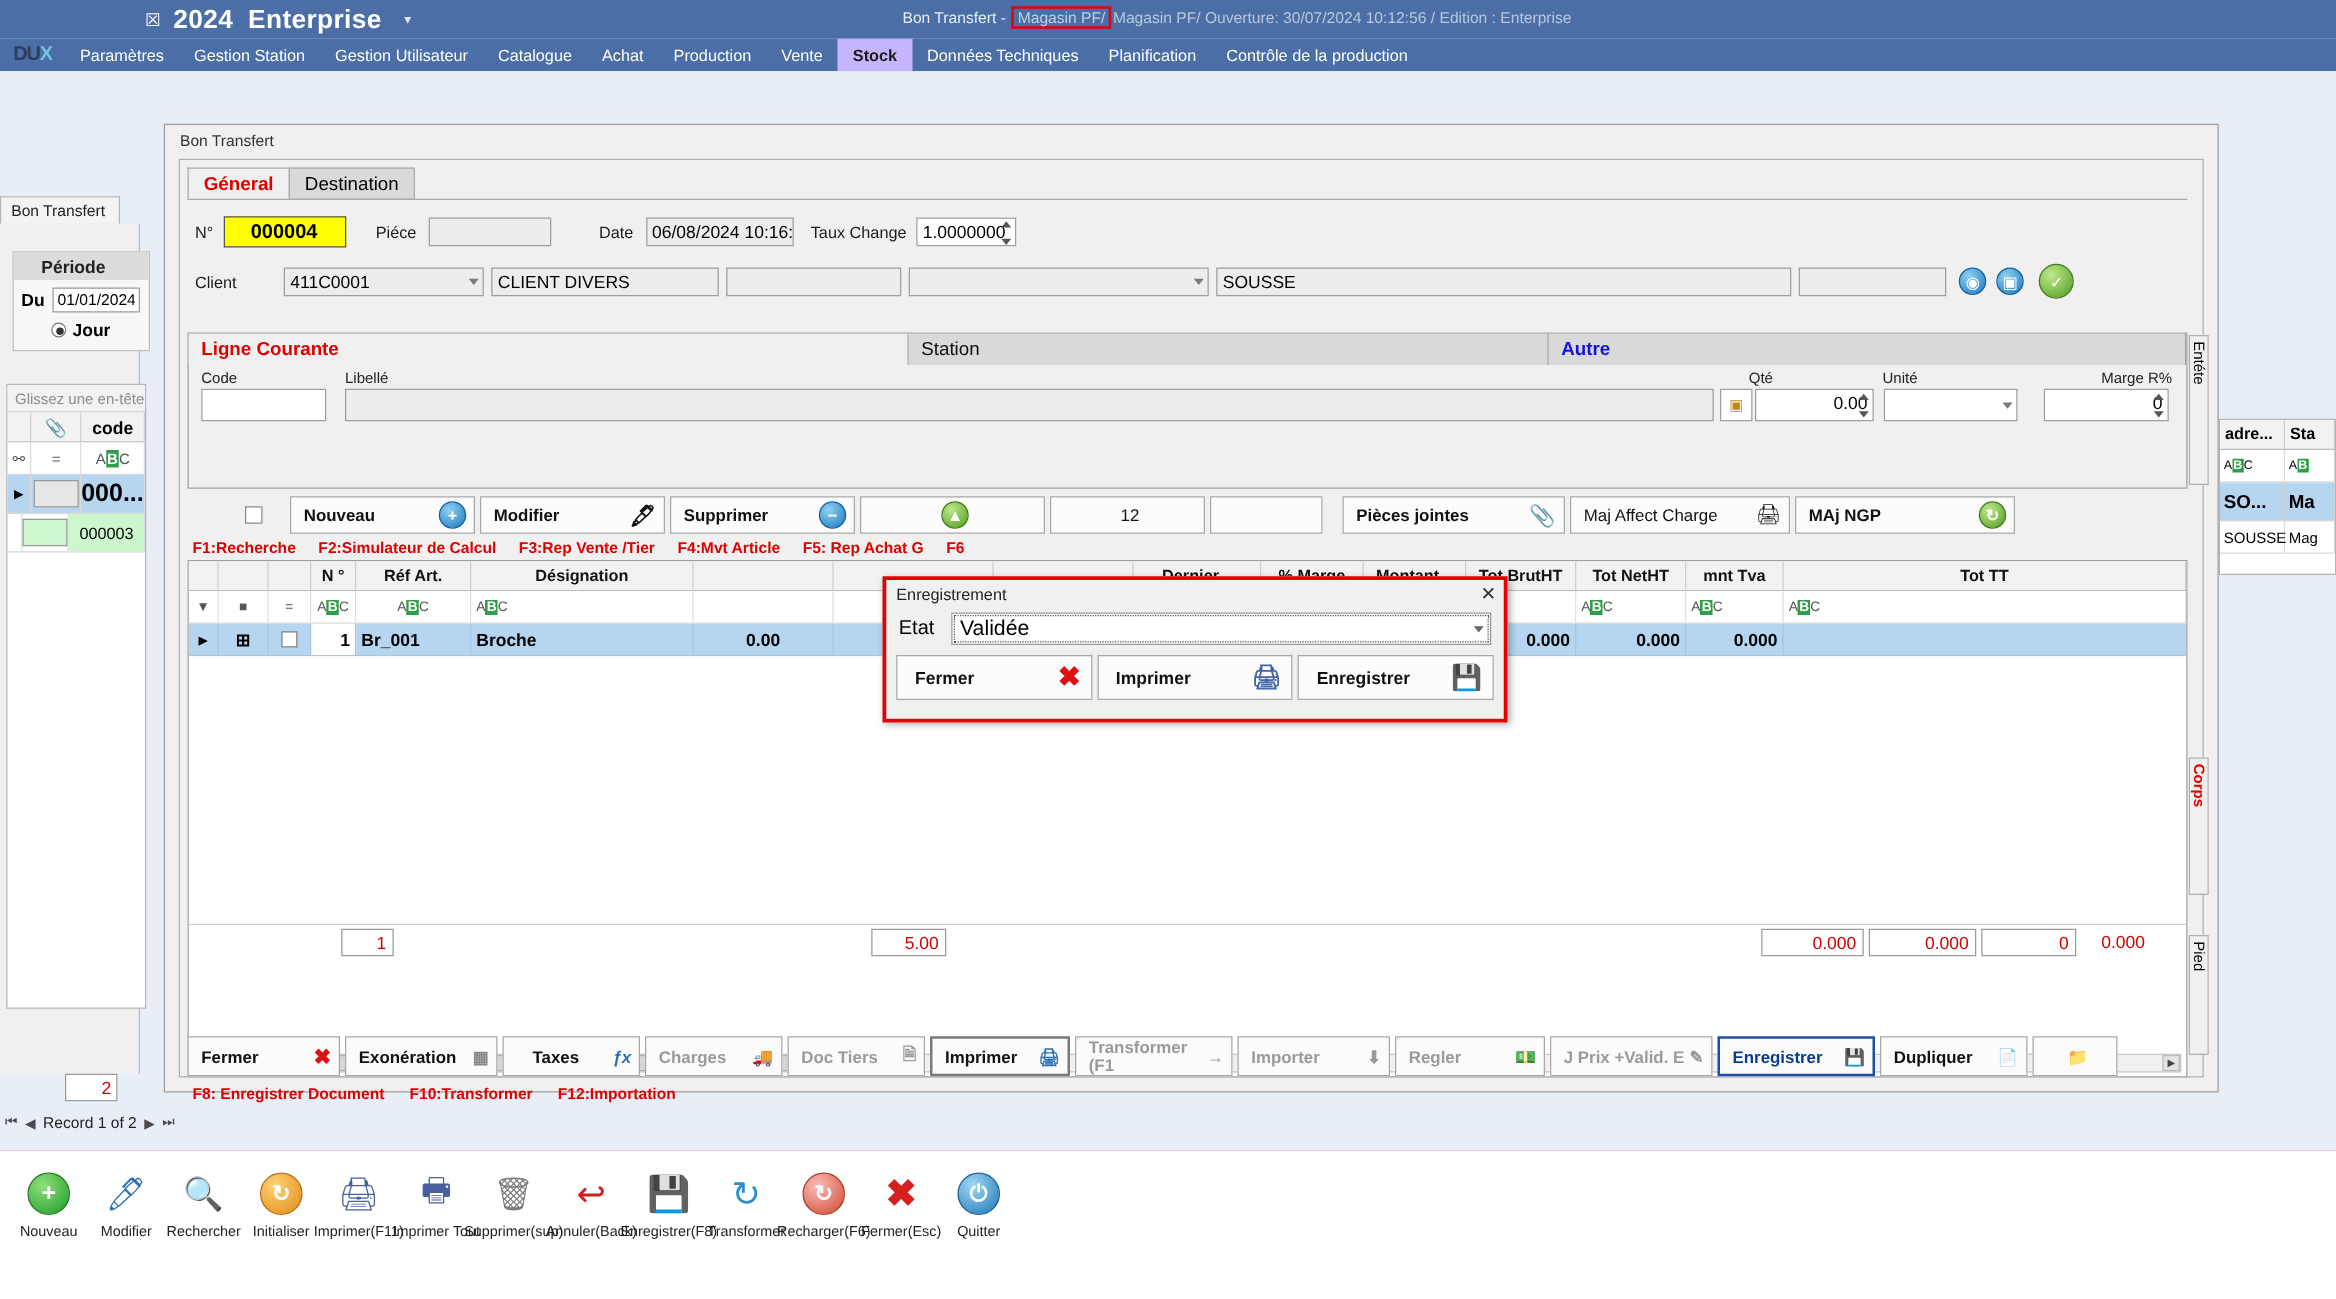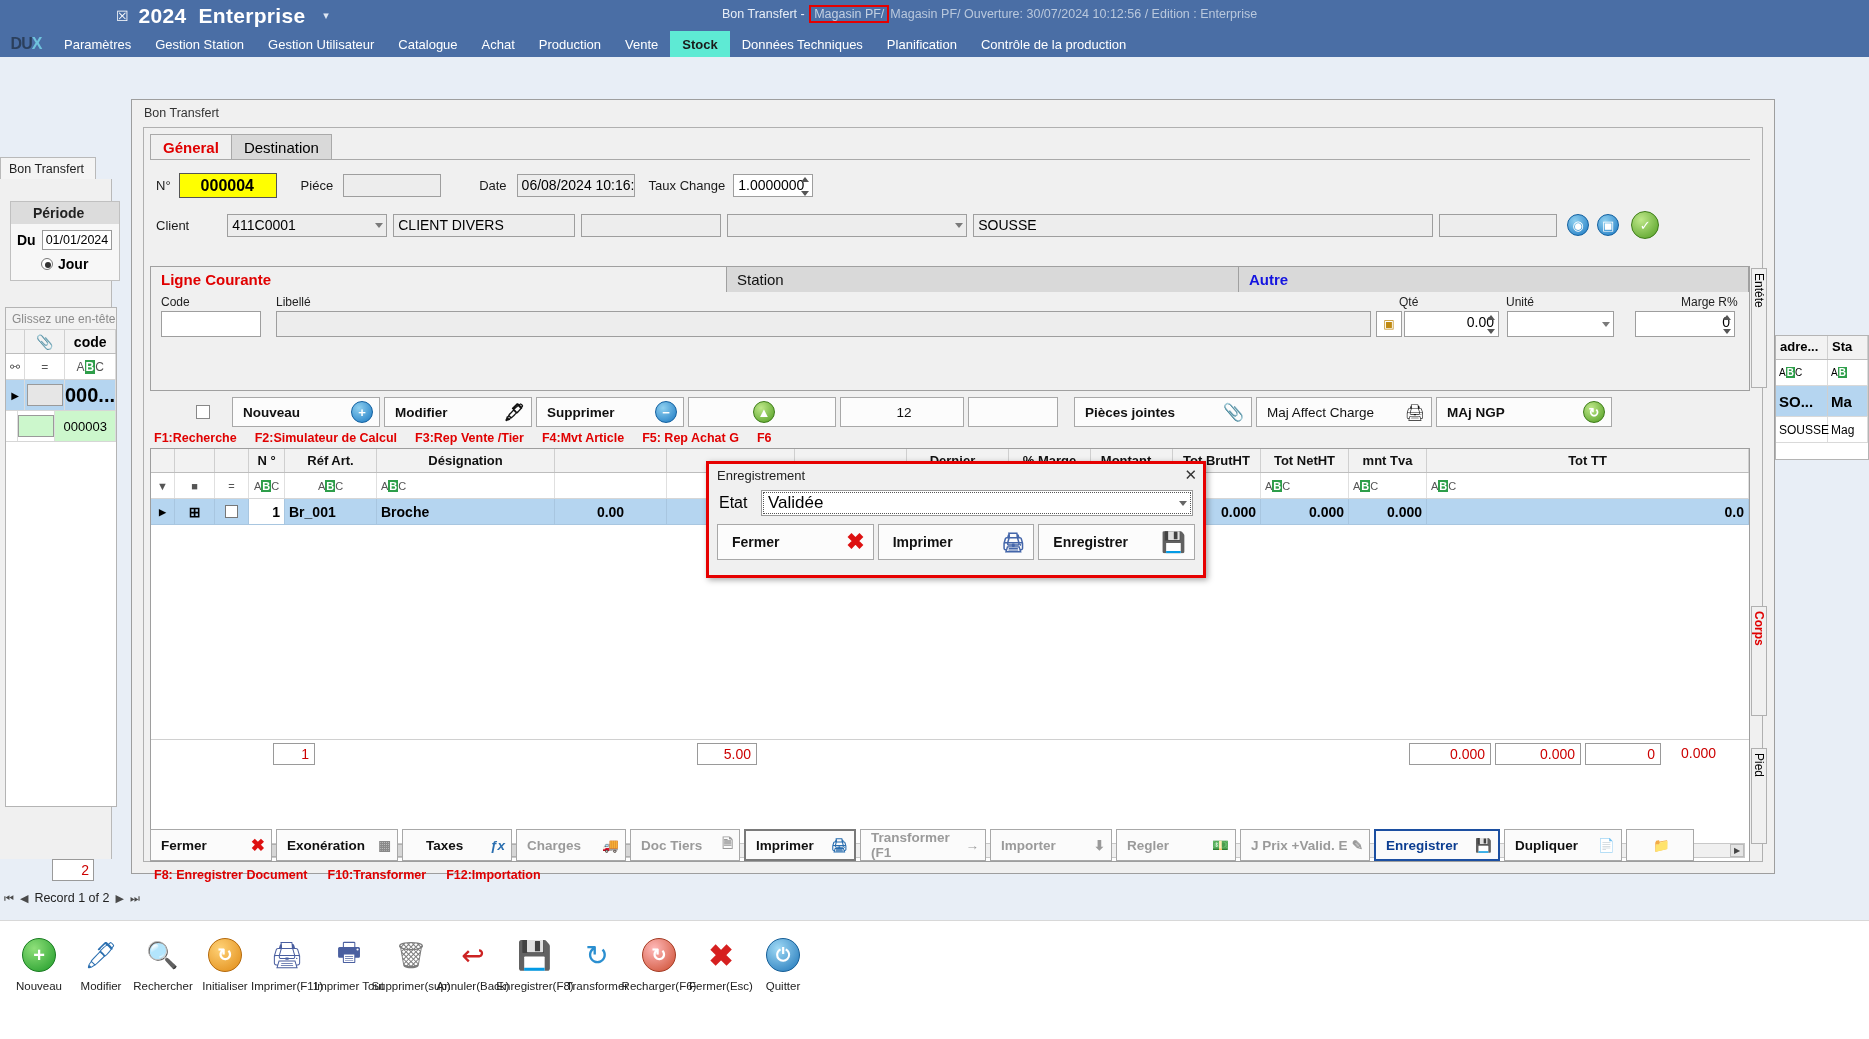--- a/index.html
+++ b/index.html
@@ -40,21 +40,21 @@
   }
   .dux {
     width:52px; text-align:center; font-weight:bold; font-size:16px;
     color:#2b3f5c; font-family:"Liberation Sans", sans-serif; letter-spacing:-1px;
   }
   .dux .x { color:#6fc3dd; }
   .menu-item {
     padding:4px 12px; color:#fff; font-size:13px; white-space:nowrap; cursor:default;
   }
   .menu-item.active {
-    background:#5eead4; color:#1a1a1a; font-weight:bold;
+    background:#c4b5fd; color:#1a1a1a; font-weight:bold;
     height:26px; display:flex; align-items:center;
   }
 
   
   .page-bg {
     position:absolute; left:0; top:57px; width:1869px; height:863px;
     background:#e8eef6;
   }
 
   
@@ -556,21 +556,20 @@
           <div class="c" style="width:178px;">Broche</div>
           <div class="c" style="width:112px;justify-content:center;">0.00</div>
           <div class="c" style="width:128px;justify-content:center;">1.000</div>
           <div class="c" style="width:112px;justify-content:center;">Bijoutie</div>
           <div class="c" style="width:102px;justify-content:flex-end;">0.090000</div>
           <div class="c" style="width:82px;justify-content:flex-end;">0.000000</div>
           <div class="c" style="width:82px;justify-content:flex-end;">0.000</div>
           <div class="c" style="width:88px;justify-content:flex-end;">0.000</div>
           <div class="c" style="width:88px;justify-content:flex-end;">0.000</div>
           <div class="c" style="width:78px;justify-content:flex-end;">0.000</div>
-          <div class="c" style="flex:1;justify-content:flex-end;">0.0</div>
         </div>
         <div class="mg-body"></div>
         <div class="mg-tot">
           <span class="totfld" style="margin-left:122px;width:42px;">1</span>
           <span class="totfld" style="margin-left:382px;width:60px;">5.00</span>
           <span class="totfld" style="margin-left:652px;width:82px;">0.000</span>
           <span class="totfld" style="margin-left:4px;width:86px;">0.000</span>
           <span class="totfld" style="margin-left:4px;width:76px;">0</span>
           <span class="totfld" style="margin-left:4px;width:56px;border:none;background:transparent;">0.000</span>
         </div>

